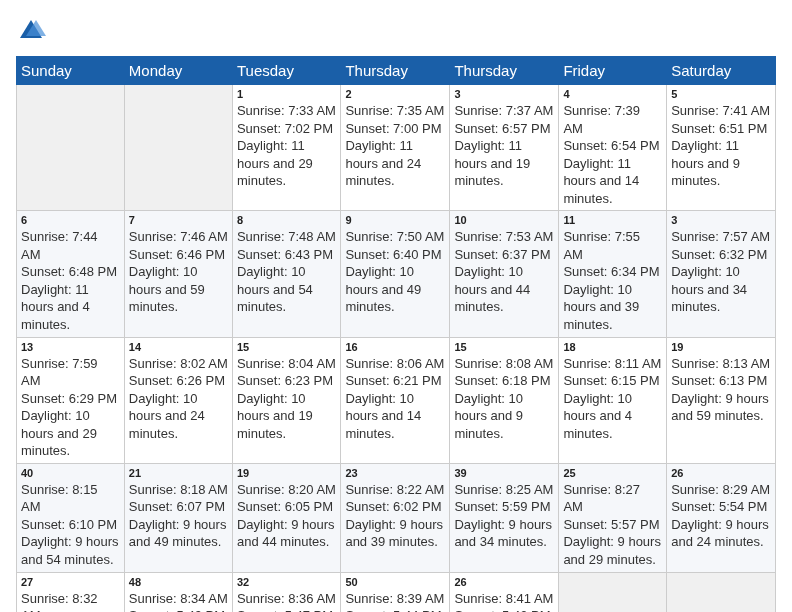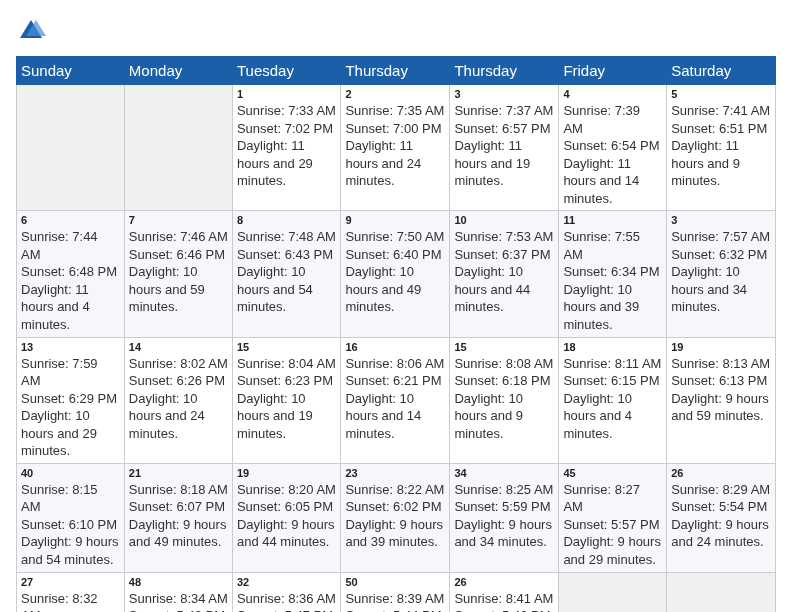--- a/index.html
+++ b/index.html
@@ -230,25 +230,25 @@
           </td>
           <td>
             <span class="day-num">19</span>
             <div class="day-info">Sunrise: 8:20 AM<br>Sunset: 6:05 PM<br>Daylight: 9 hours and 44 minutes.</div>
           </td>
           <td>
             <span class="day-num">23</span>
             <div class="day-info">Sunrise: 8:22 AM<br>Sunset: 6:02 PM<br>Daylight: 9 hours and 39 minutes.</div>
           </td>
           <td>
-            <span class="day-num">34</span>
+            <span class="day-num">39</span>
             <div class="day-info">Sunrise: 8:25 AM<br>Sunset: 5:59 PM<br>Daylight: 9 hours and 34 minutes.</div>
           </td>
           <td>
-            <span class="day-num">45</span>
+            <span class="day-num">25</span>
             <div class="day-info">Sunrise: 8:27 AM<br>Sunset: 5:57 PM<br>Daylight: 9 hours and 29 minutes.</div>
           </td>
           <td>
             <span class="day-num">26</span>
             <div class="day-info">Sunrise: 8:29 AM<br>Sunset: 5:54 PM<br>Daylight: 9 hours and 24 minutes.</div>
           </td>
         </tr>
         <tr>
           <td>
             <span class="day-num">27</span>

